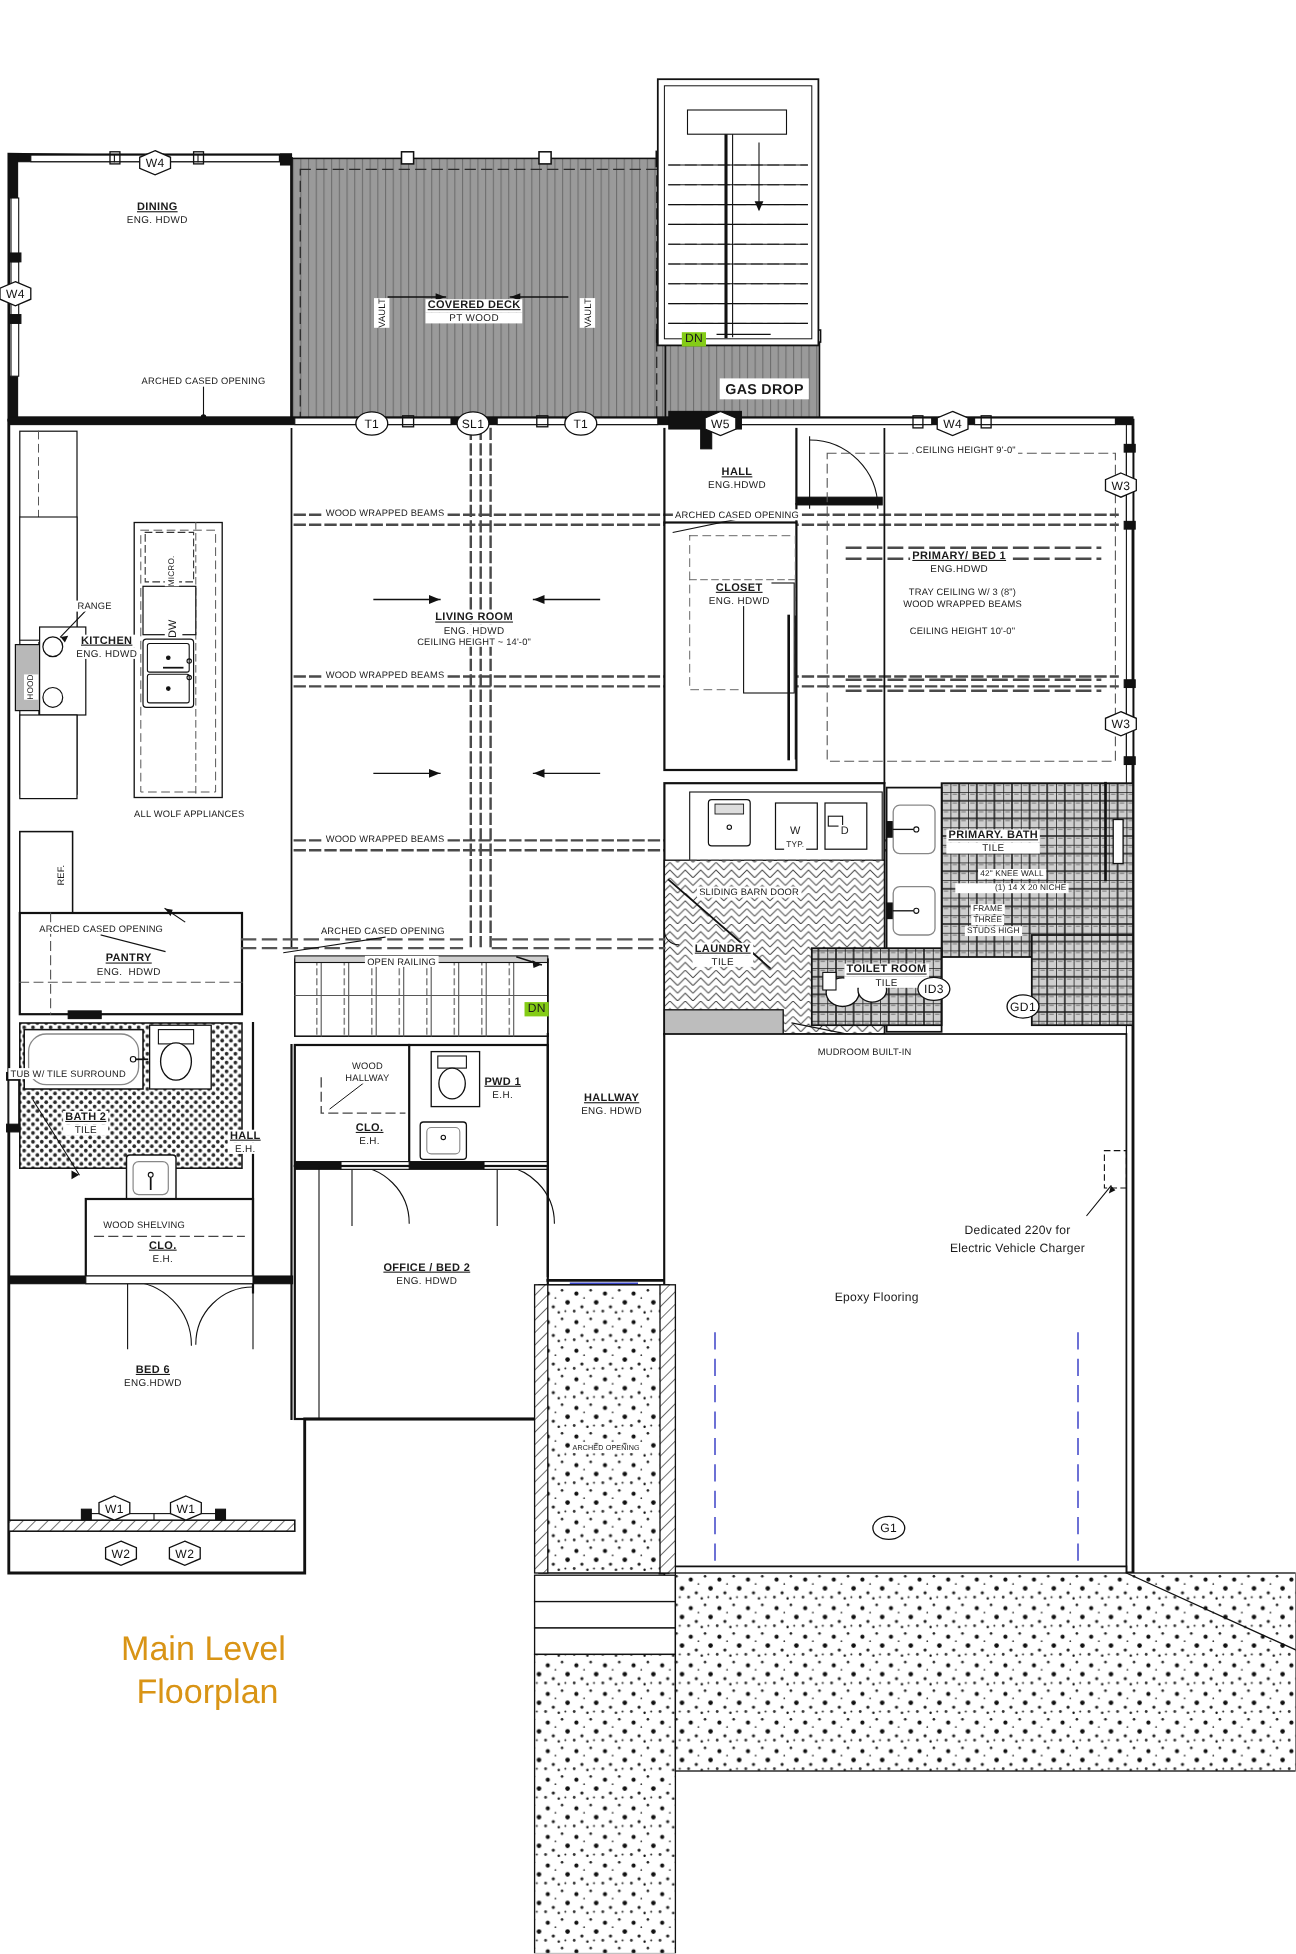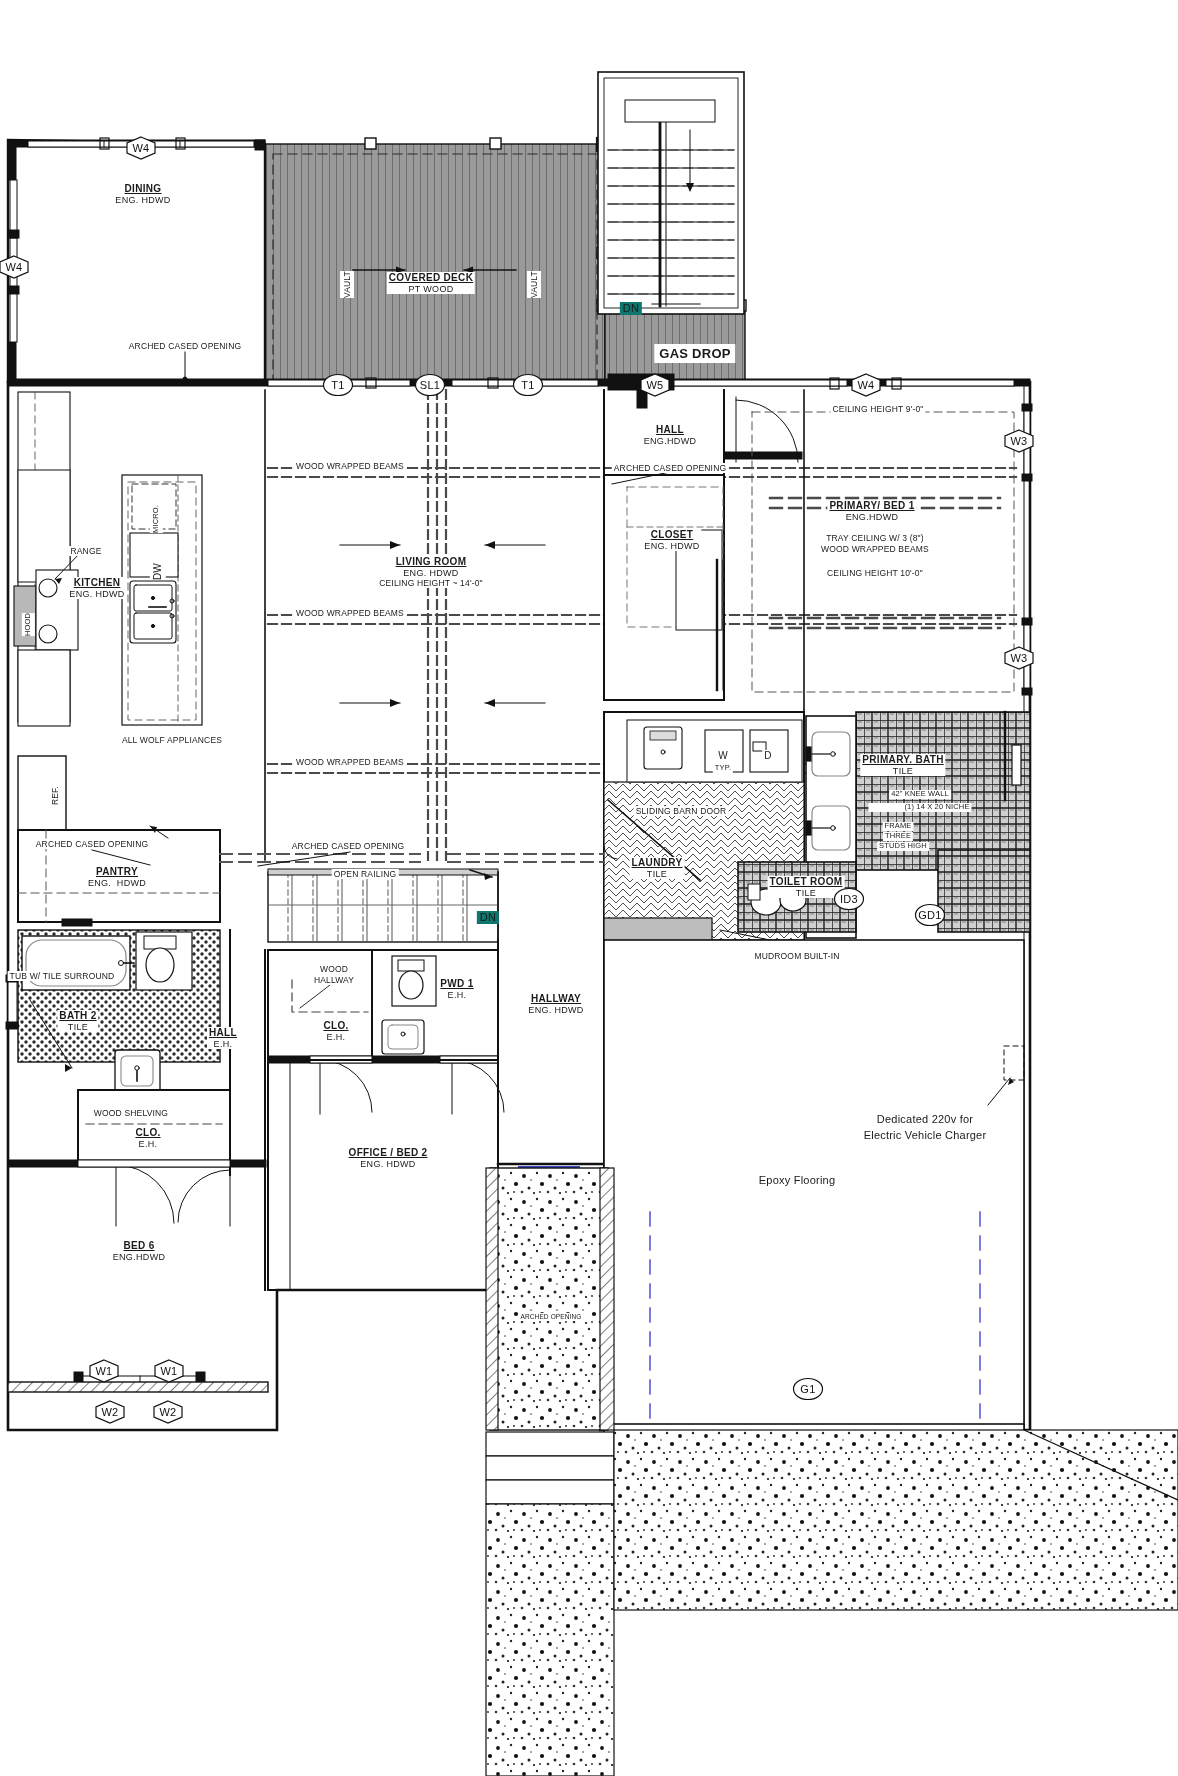--- a/index.html
+++ b/index.html
@@ -33,21 +33,21 @@
   .note      { font-size: 8.5px; font-weight: 400; }
   .note-sm   { font-size: 7.5px; font-weight: 400; }
   .note-xs   { font-size: 6.5px; font-weight: 400; }
   .big-note  { font-size: 11px; font-weight: 400; }
   .tagtxt    { font-size: 10px; font-weight: 400; }
   .vert      { writing-mode: vertical-rl; transform: rotate(180deg); transform-origin: center; }
   .onwhite { background: #ffffff; padding: 0 2px; }
   .gasdrop {
     font-size: 13px; font-weight: 700; background: #ffffff; padding: 2px 5px;
   }
-  .dnlbl { font-size: 11px; background:#0f766e; padding: 0 3px; }
+  .dnlbl { font-size: 11px; background:#84cc16; padding: 0 3px; }
 
   
   #title-block {
     position: absolute;
     left: 110px; top: 1480px;
     color: #D99415;
     font-size: 31px;
     font-family: "Liberation Sans", sans-serif;
     line-height: 1.25;
     font-weight: 400;
@@ -540,21 +540,21 @@
       <div class="lbl ctr note onwhite" style="left: 875px; top: 568px;">CEILING HEIGHT 10'-0"</div>
       <div class="lbl ctr note-sm onwhite" style="left: 920px; top: 790px;">42" KNEE WALL</div>
       <div class="lbl ctr note-sm onwhite" style="left: 920px; top: 803px; padding-left: 36px;">(1) 14 X 20 NICHE</div>
       <div class="lbl ctr note-sm onwhite" style="left: 898px; top: 822px; text-align: right;">FRAME</div>
       <div class="lbl ctr note-sm onwhite" style="left: 898px; top: 832px;">THREE</div>
       <div class="lbl ctr note-sm onwhite" style="left: 903px; top: 842px;">STUDS HIGH</div>
       <div class="lbl ctr tagtxt onwhite" style="left: 723px; top: 750px;">W</div>
       <div class="lbl ctr note-sm onwhite" style="left: 723px; top: 764px;">TYP.</div>
       <div class="lbl ctr tagtxt onwhite" style="left: 768px; top: 750px;">D</div>
       <div class="lbl ctr note onwhite" style="left: 681px; top: 806px;">SLIDING BARN DOOR</div>
-      <div class="lbl ctr note onwhite" style="left: 786px; top: 951px; margin-left: 11px;">MUDROOM BUILT-IN</div>
+      <div class="lbl ctr note onwhite" style="left: 786px; top: 951px;">MUDROOM BUILT-IN</div>
       <div class="lbl ctr note onwhite" style="left: 92px; top: 839px;">ARCHED CASED OPENING</div>
       <div class="lbl ctr note onwhite" style="left: 348px; top: 841px;">ARCHED CASED OPENING</div>
       <div class="lbl ctr note onwhite" style="left: 365px; top: 869px;">OPEN RAILING</div>
       <div class="lbl ctr note onwhite" style="left: 62px; top: 971px;">TUB W/ TILE SURROUND</div>
       <div class="lbl ctr note onwhite" style="left: 131px; top: 1108px;">WOOD SHELVING</div>
       <div class="lbl ctr note onwhite" style="left: 334px; top: 964px;">WOOD</div>
       <div class="lbl ctr note onwhite" style="left: 334px; top: 975px;">HALLWAY</div>
       <div class="lbl ctr note-xs onwhite" style="left: 551px; top: 1313px;">ARCHED OPENING</div>
       <div class="lbl ctr big-note onwhite" style="left: 797px; top: 1174px;">Epoxy Flooring</div>
       <div class="lbl ctr big-note onwhite" style="left: 925px; top: 1113px;">Dedicated 220v for</div>
@@ -620,14 +620,18 @@
       <div class="lbl" style="left: 151px; top: 1400px; width: 34px; height: 24px;"><svg width="34" height="24" viewBox="0 0 34 24">
           <polygon points="17,1 31,7 31,17 17,23 3,17 3,7" fill="#ffffff" stroke="#111" stroke-width="1.2"></polygon>
           <text x="17" y="16" text-anchor="middle" font-size="11" font-family="&quot;Liberation Sans&quot;, sans-serif" fill="#111">W2</text>
         </svg></div>
       <div class="lbl" style="left: 791px; top: 1377px; width: 34px; height: 24px;"><svg width="34" height="24" viewBox="0 0 34 24">
           <ellipse cx="17" cy="12" rx="14.5" ry="10.5" fill="#ffffff" stroke="#111" stroke-width="1.2"></ellipse>
           <text x="17" y="16" text-anchor="middle" font-size="11" font-family="&quot;Liberation Sans&quot;, sans-serif" fill="#111">G1</text>
         </svg></div>
     </div>
 
+  <div id="title-block" style="color: rgb(217, 148, 21);">
+    <div class="l1">Main Level</div>
+    <div class="l2">Floorplan</div>
+  </div>
 
 </div>
 
 </body></html>

